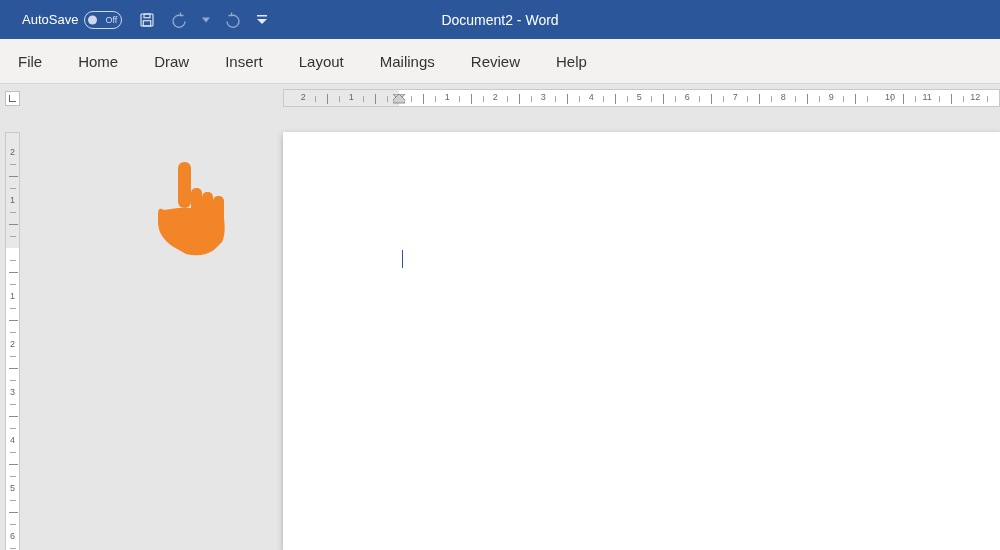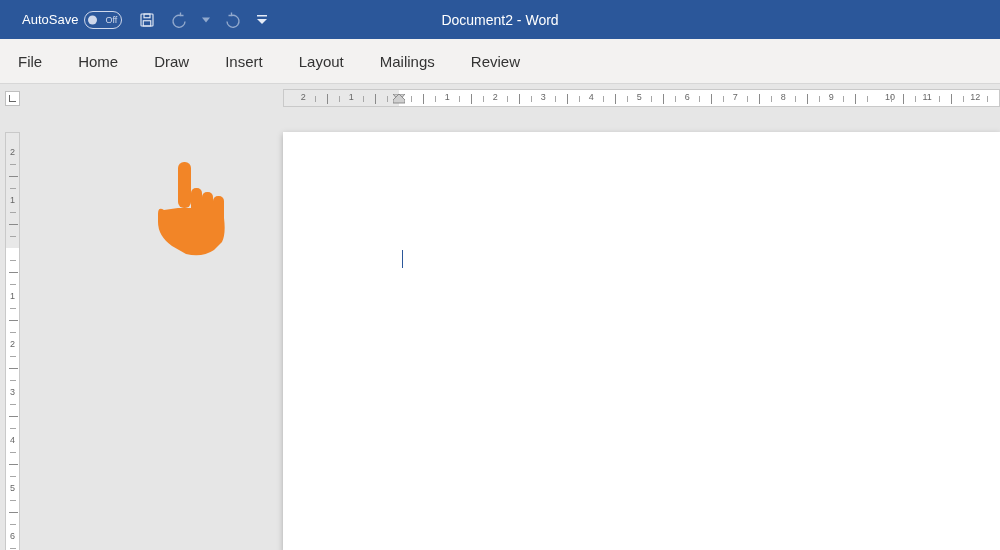--- a/index.html
+++ b/index.html
@@ -278,20 +278,21 @@
 </div>
 
 <div class="ribbon">
   <div class="tab">File</div>
   <div class="tab">Home</div>
   <div class="tab">Draw</div>
   <div class="tab">Insert</div>
   <div class="tab">Layout</div>
   <div class="tab">Mailings</div>
   <div class="tab">Review</div>
+  <div class="tab">Help</div>
 </div>
 
 <div class="workspace">
 
   <div class="tabstop-corner"></div>
 
   <div class="hruler">
     <div class="shade-left" style="width: 115.2px;"></div>
     <div class="hruler-ticks" id="hruler-ticks">
         <div class="hnum" style="left: 19.2px;">2</div>

